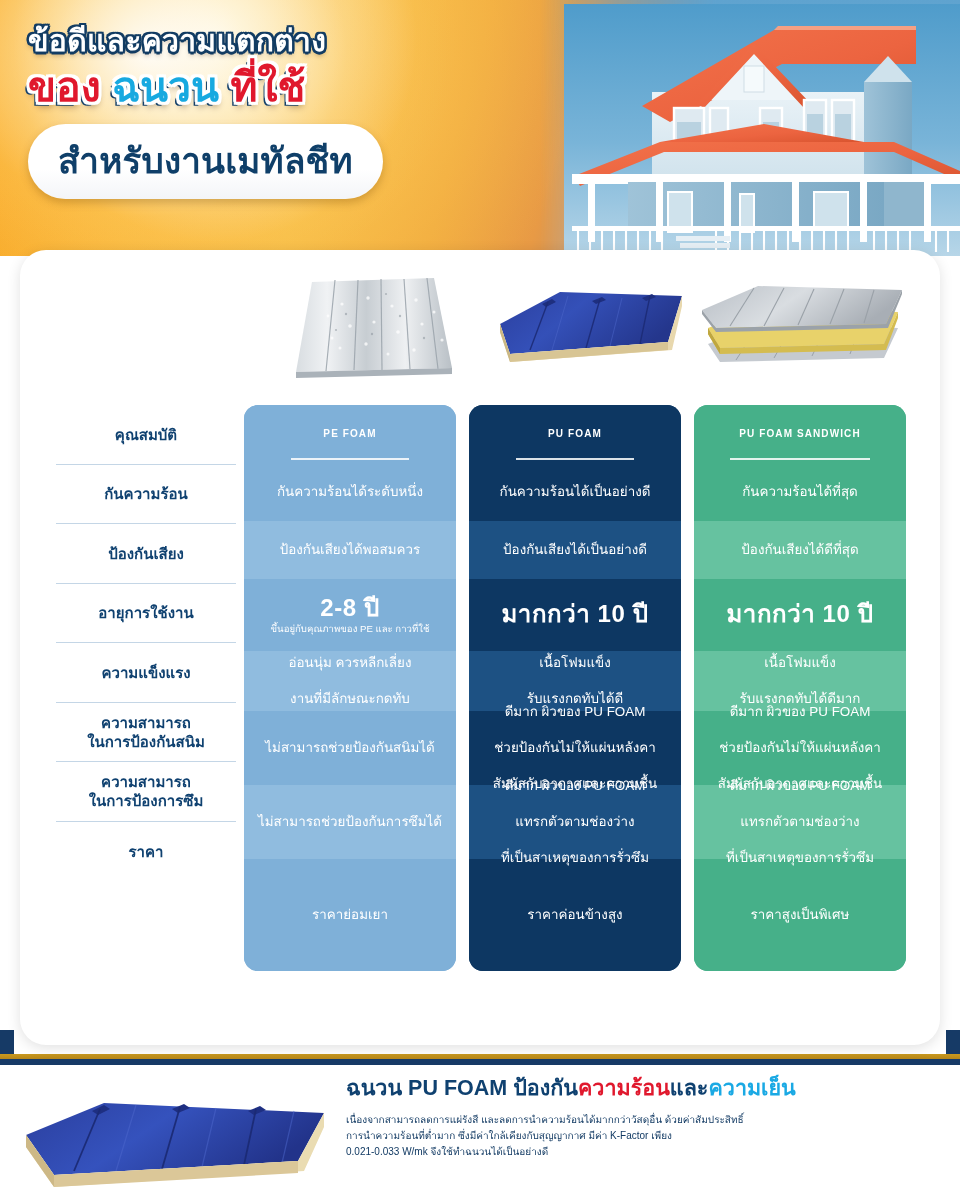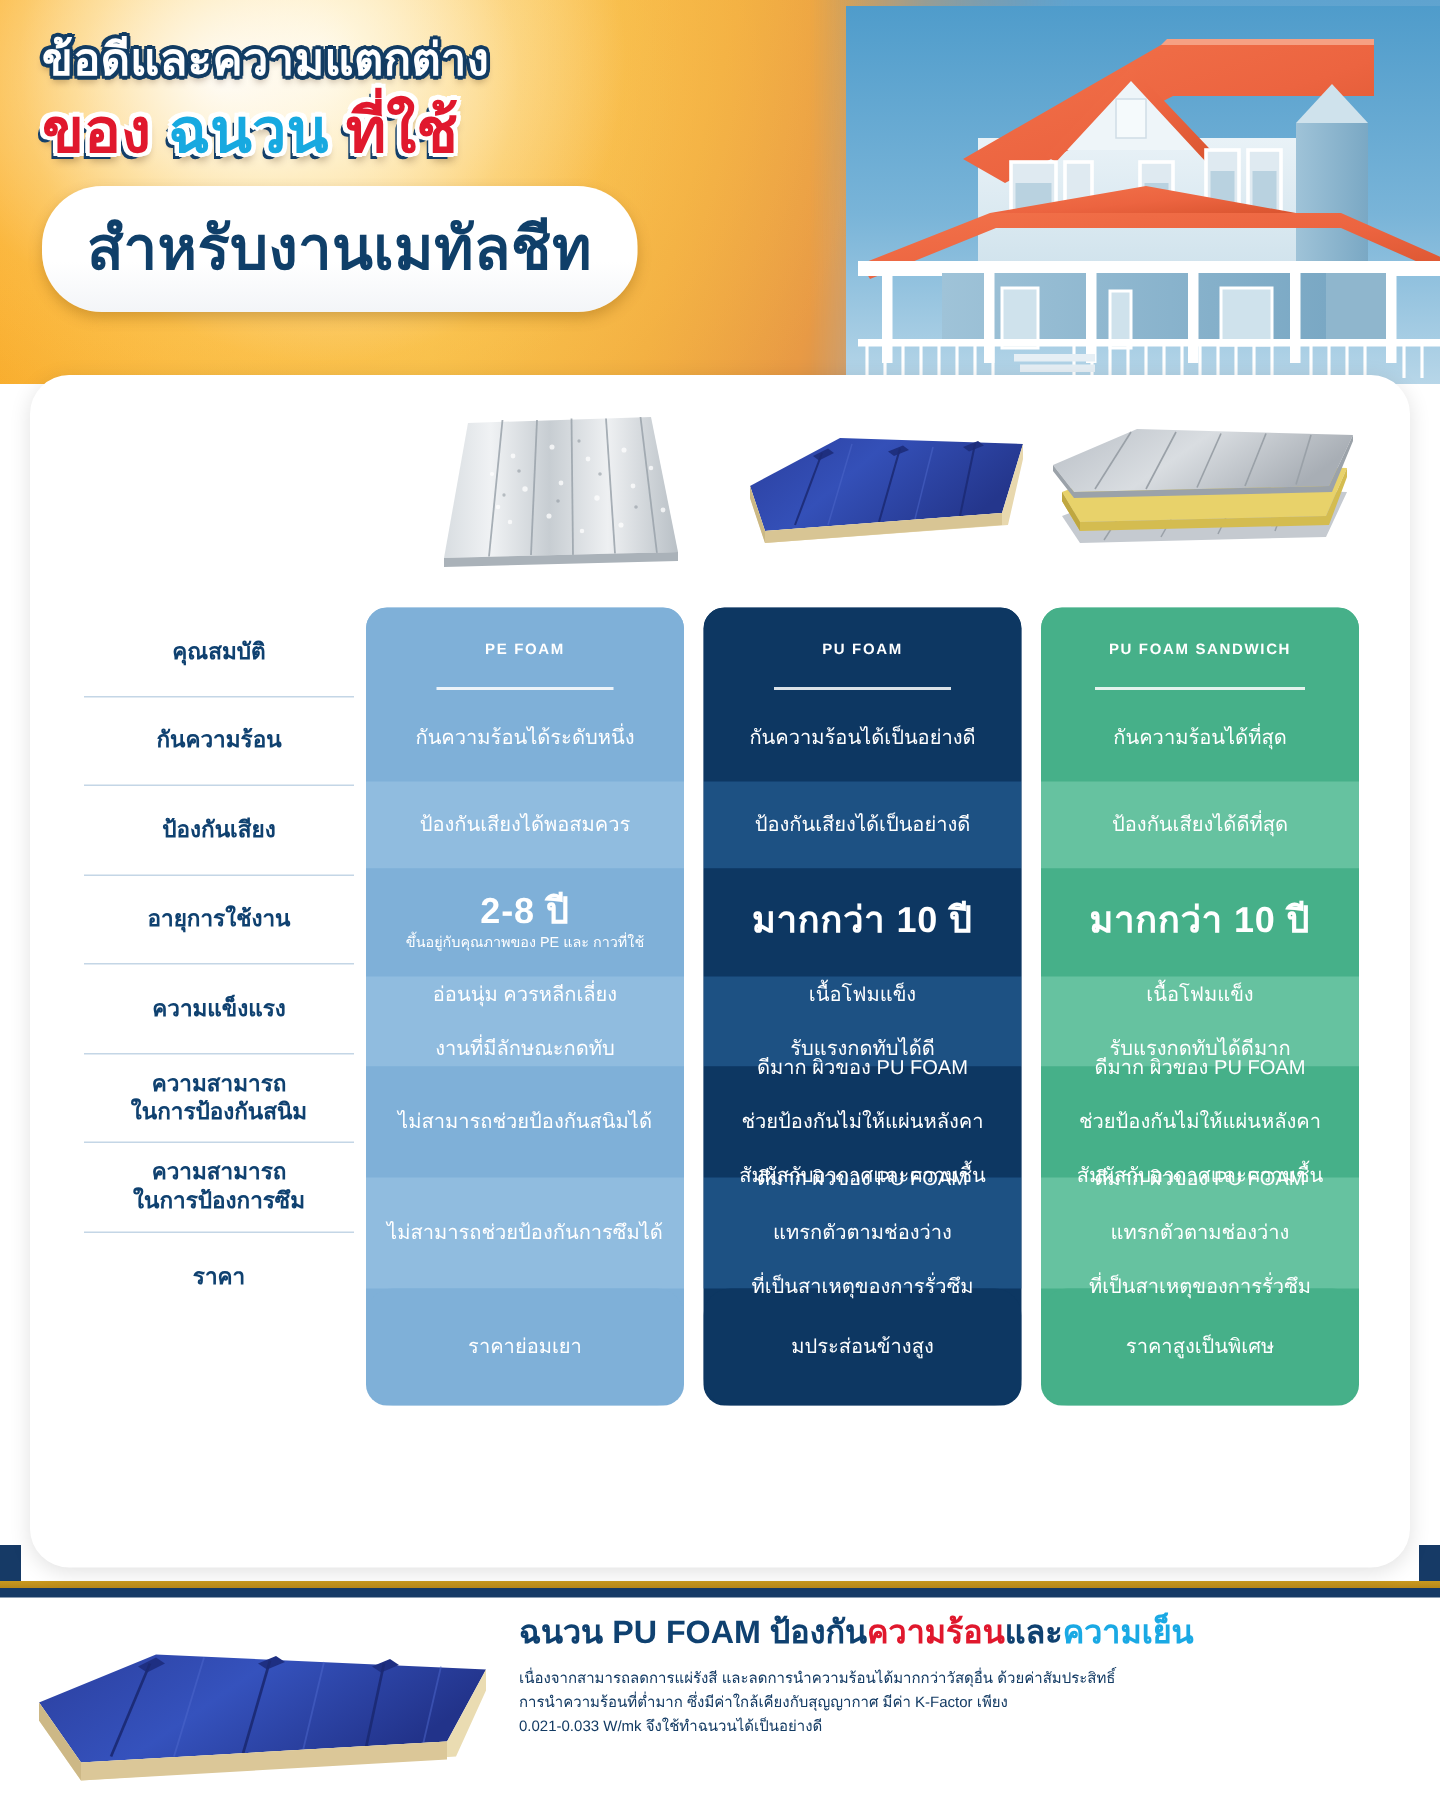--- a/index.html
+++ b/index.html
@@ -68,21 +68,21 @@
       0 -3px 0 #fff, 0 3px 0 #fff, -3px 0 0 #fff, 3px 0 0 #fff,
       -4px 4px 0 #14406a, 0 5px 6px rgba(60,30,0,.4);
   }
   .pill {
     margin-top:14px; display:inline-block;
     background:linear-gradient(180deg,#ffffff 0%, #ffffff 60%, #f3f5f8 100%);
     border-radius:40px;
     padding:9px 30px 11px 30px;
     box-shadow:0 4px 9px rgba(120,70,0,.3);
   }
-  .pill span { font-size:40px; font-weight:bold; color:#0f3f69; letter-spacing:.2px; }
+  .pill span { font-size:35px; font-weight:bold; color:#0f3f69; letter-spacing:.2px; }
 
   
   .card {
     position:absolute; left:20px; top:250px; width:920px; height:795px;
     background:#ffffff; border-radius:26px;
     box-shadow:0 3px 14px rgba(0,0,0,.12);
     z-index:5;
   }
 
   
@@ -134,21 +134,21 @@
   }
   .cell span { font-size:13.4px; color:#ffffff; line-height:1.34; display:block; }
   .cell.h1 { height:59px; }
   .cell.h2 { height:58px; }
   .cell.life { height:72px; flex-direction:column; }
   .cell.life .big { font-size:24px; font-weight:bold; color:#ffffff; line-height:1.1; letter-spacing:.6px; }
   .cell.life .sub { font-size:9.6px; color:#ffffff; margin-top:2px; line-height:1.2; }
   .cell.strength { height:60px; }
   .cell.rust { height:74px; }
   .cell.seep { height:74px; }
-  .cell.price { height:78px;border-radius:18px; }
+  .cell.price { height:112px; }
 
   
   .col-pe .band-a { background:#7fb0d8; }
   .col-pe .band-b { background:#90bcdf; }
   .col-pu .band-a { background:#0d3762; }
   .col-pu .band-b { background:#1d5183; }
   .col-sw .band-a { background:#46b089;text-align:center; }
   .col-sw .band-b { background:#66c2a0; }
 
   
@@ -506,21 +506,21 @@
           </span>
           </div>
         <div class="cell seep band-b">
           <span>
             <span>ดีมาก ผิวของ PU FOAM</span><br>
             <span>แทรกตัวตามช่องว่าง</span><br>
             <span>ที่เป็นสาเหตุของการรั่วซึม</span>
           </span>
           </div>
         <div class="cell price band-a">
-          <span>มประส่อนข้างสูง</span>
+          <span>ราคาค่อนข้างสูง</span>
           </div>
       </div>
 
       <div class="col col-sw">
         <div class="col-head band-a">
           <span>PU FOAM SANDWICH</span>
         </div>
         <div class="cell h1 band-a">
           <span>กันความร้อนได้ที่สุด</span>
           </div>

